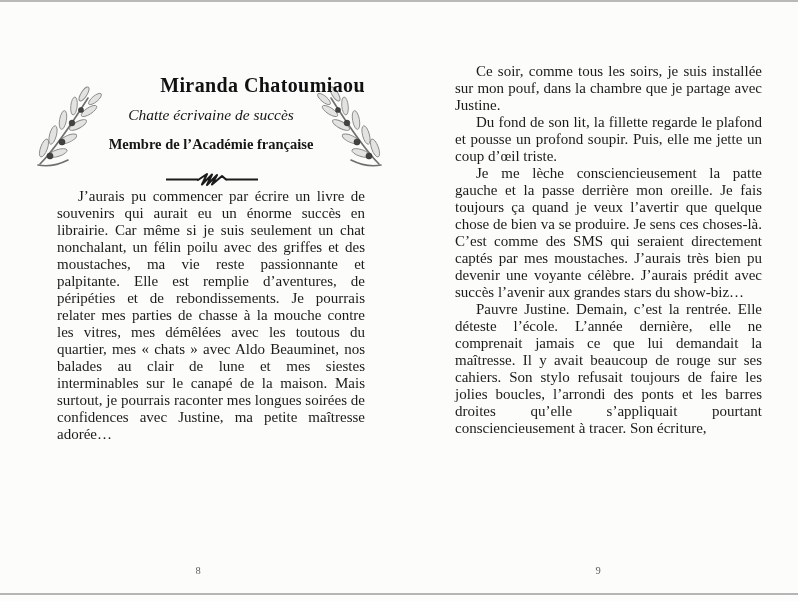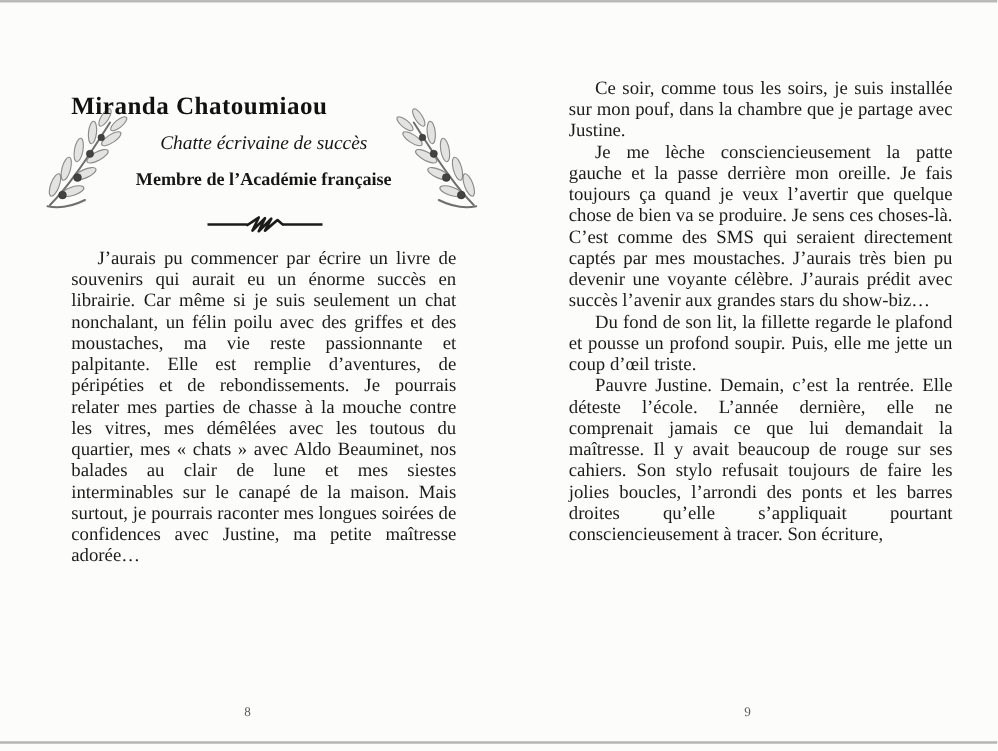--- a/index.html
+++ b/index.html
@@ -16,40 +16,40 @@
   .rule.bottom{top:593px;height:2px;background:#b5b5b5;}
 
   .page{position:absolute;top:0;height:601px;}
   .page.left{left:57px;width:308px;}
   .page.right{left:455px;width:307px;}
 
   
   .title-block{position:absolute;left:0;width:308px;top:0;}
   .book-title{
     position:absolute;top:74px;left:0;width:308px;margin:0;
-    text-align:left;font-size:20px;font-weight:bold;
+    text-align:right;font-size:20px;font-weight:bold;
     letter-spacing:.4px;color:#111;
   }
   .book-subtitle{
     position:absolute;top:106px;left:0;width:308px;
     text-align:center;font-style:italic;font-size:15.5px;color:#161616;
   }
   .book-affiliation{
     position:absolute;top:136px;left:0;width:308px;
     text-align:center;font-weight:bold;font-size:14.5px;color:#161616;
   }
   .branch{position:absolute;width:78px;height:84px;}
   .branch-left{left:-25px;top:86px;}
   .branch-right{left:252px;top:86px;transform:scaleX(-1);}
   .divider{position:absolute;top:171px;left:107px;width:96px;height:16px;}
 
   
   .body-text{position:absolute;left:0;width:100%;
     font-size:15px;line-height:17px;text-align:justify;}
-  .page.left  .body-text{top:199px;}
+  .page.left  .body-text{top:188px;}
   .page.right .body-text{top:63px;}
   .body-text p{margin:0;text-indent:21px;}
 
   .pagenum{
     position:absolute;top:565px;width:22px;text-align:center;
     font-size:10.5px;color:#5f5f63;
   }
   .page.left  .pagenum{left:130px;}
   .page.right .pagenum{left:132px;}
 
@@ -118,22 +118,22 @@
     <div class="body-text">
       <p>J’aurais pu commencer par écrire un livre de souvenirs qui aurait eu un énorme succès en librairie. Car même si je suis seulement un chat nonchalant, un félin poilu avec des griffes et des moustaches, ma vie reste passionnante et palpitante. Elle est remplie d’aventures, de péripéties et de rebondissements. Je pourrais relater mes parties de chasse à la mouche contre les vitres, mes démêlées avec les toutous du quartier, mes « chats » avec Aldo Beauminet, nos balades au clair de lune et mes siestes interminables sur le canapé de la maison. Mais surtout, je pourrais raconter mes longues soirées de confidences avec Justine, ma petite maîtresse adorée…</p>
     </div>
 
     <div class="pagenum">8</div>
   </div>
 
   <div class="page right">
     <div class="body-text">
       <p>Ce soir, comme tous les soirs, je suis installée sur mon pouf, dans la chambre que je partage avec Justine.</p>
+      <p>Du fond de son lit, la fillette regarde le plafond et pousse un profond soupir. Puis, elle me jette un coup d’œil triste.</p>
       <p>Je me lèche consciencieusement la patte gauche et la passe derrière mon oreille. Je fais toujours ça quand je veux l’avertir que quelque chose de bien va se produire. Je sens ces choses-là. C’est comme des SMS qui seraient directement captés par mes moustaches. J’aurais très bien pu devenir une voyante célèbre. J’aurais prédit avec succès l’avenir aux grandes stars du show-biz…</p>
-      <p>Du fond de son lit, la fillette regarde le plafond et pousse un profond soupir. Puis, elle me jette un coup d’œil triste.</p>
       <p>Pauvre Justine. Demain, c’est la rentrée. Elle déteste l’école. L’année dernière, elle ne comprenait jamais ce que lui demandait la maîtresse. Il y avait beaucoup de rouge sur ses cahiers. Son stylo refusait toujours de faire les jolies boucles, l’arrondi des ponts et les barres droites qu’elle s’appliquait pourtant consciencieusement à tracer. Son écriture,</p>
     </div>
 
     <div class="pagenum">9</div>
   </div>
 
   <div class="rule bottom"></div>
 </div>
 
 </body></html>

